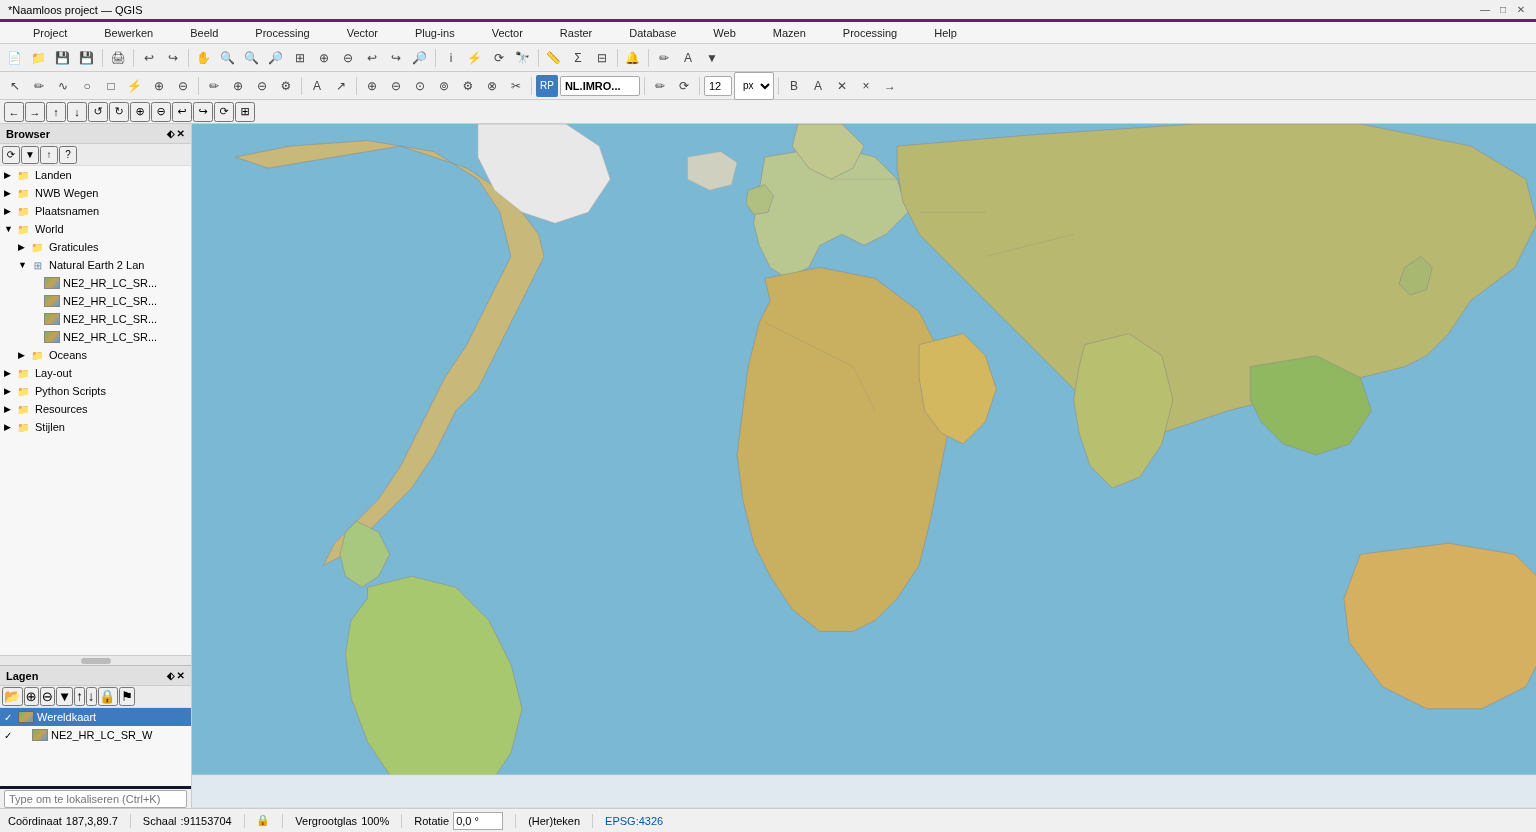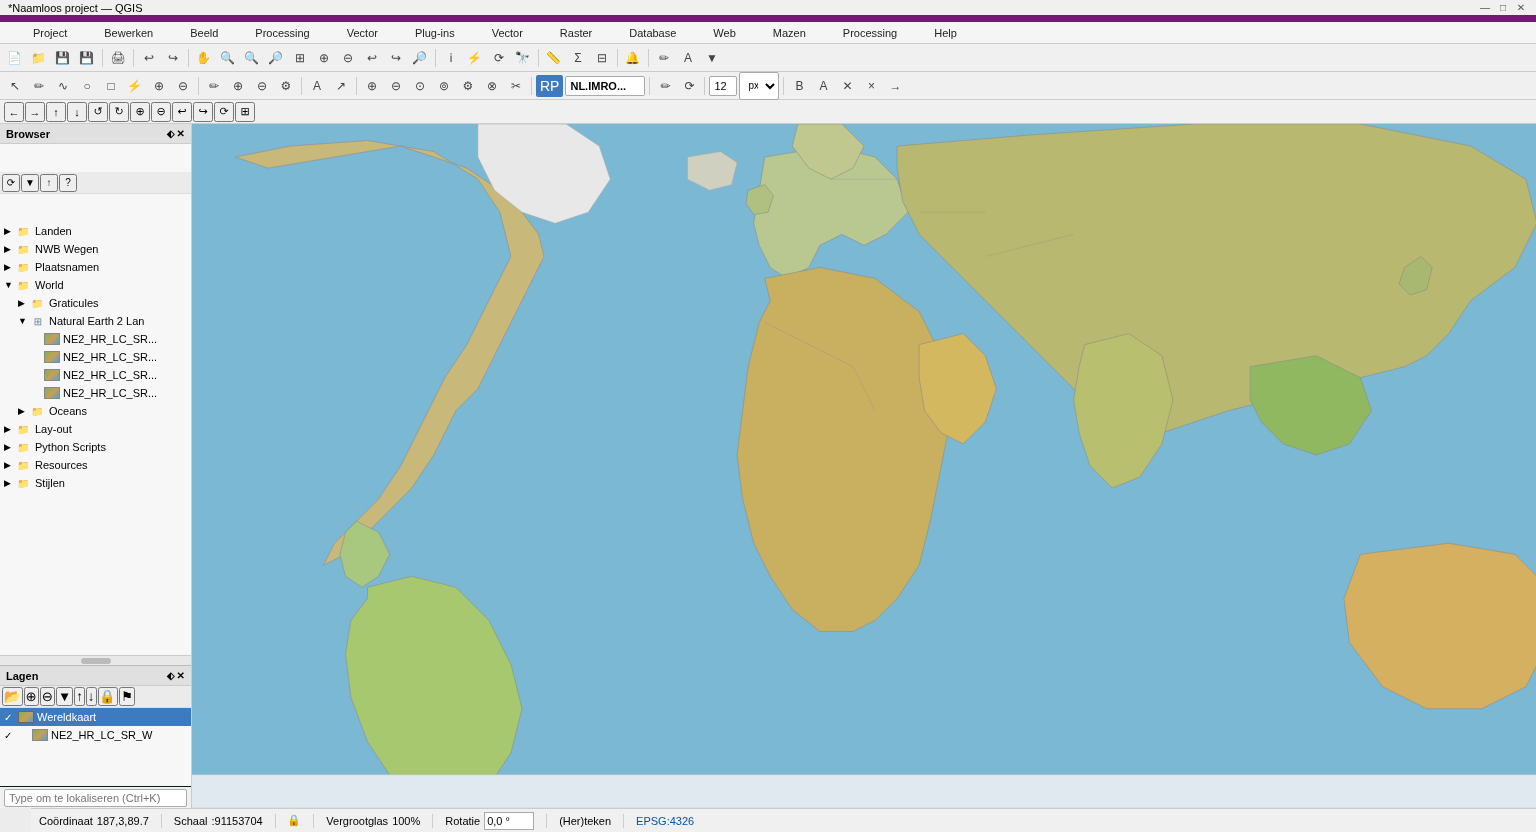--- a/index.html
+++ b/index.html
@@ -2,21 +2,21 @@
 <html><head>
   <meta charset="utf-8">
   <style>
     * { margin: 0; padding: 0; box-sizing: border-box; }
     body { width: 1536px; height: 832px; overflow: hidden; font-family: 'Segoe UI', Tahoma, sans-serif; font-size: 11px; background: #ececec; }
 
     
     #titlebar {
       height: 22px;
       background: #f0f0f0;
-      border-bottom: 7px solid #701a75;
+      border-bottom: 3px solid #701a75;
       display: flex;
       align-items: center;
       justify-content: space-between;
       padding: 0 8px;
     }
     #titlebar .win-controls { display: flex; gap: 4px; }
     #titlebar .win-controls span { width: 14px; height: 14px; display: inline-flex; align-items: center; justify-content: center; font-size: 10px; cursor: pointer; color: #555; }
 
     
     #menubar {
@@ -90,21 +90,20 @@
       border-right: 1px solid #ccc;
     }
 
     
     #browser-panel {
       flex: 1;
       border-bottom: 1px solid #bbb;
       display: flex;
       flex-direction: column;
       overflow: hidden;
-      gap: 28px;
     }
     .panel-header {
       height: 20px;
       background: #e0e0e0;
       border-bottom: 1px solid #ccc;
       display: flex;
       align-items: center;
       padding: 0 6px;
       font-weight: bold;
       font-size: 11px;
@@ -174,21 +173,21 @@
       cursor: pointer;
     }
     .layer-item.selected { background: #3d7abf; color: #fff; }
     .layer-item .check { width: 14px; font-size: 10px; }
     .layer-item .layer-icon { width: 16px; height: 14px; margin-right: 3px; }
 
     
     #localize-bar {
       height: 22px;
       background: #f0f0f0;
-      border-top: 1px solid #0f172a;
+      border-top: 3px solid #0f172a;
       display: flex;
       align-items: center;
       padding: 0 4px;
     }
     #localize-bar input {
       flex: 1;
       height: 18px;
       font-size: 11px;
       border: 1px solid #aaa;
       background: #fff;
@@ -213,21 +212,20 @@
     
     #statusbar {
       height: 24px;
       background: #f0f0f0;
       border-top: 1px solid #ccc;
       display: flex;
       align-items: center;
       padding: 0 8px;
       gap: 12px;
       font-size: 11px;
-      margin-left: 31px;
     }
     #statusbar .status-item { display: flex; align-items: center; gap: 4px; }
     #statusbar .status-sep { width: 1px; height: 14px; background: #ccc; }
 
     
     .raster-icon { background: linear-gradient(135deg, #8cb87a 0%, #d4b860 50%, #5a9fd4 100%); border: 1px solid #888; }
     .folder-icon { color: #e8c040; }
   </style>
 </head>
 <body>
@@ -314,21 +312,21 @@
   <button class="tb-btn">↗</button>
   <div class="tb-sep"></div>
   <button class="tb-btn">⊕</button>
   <button class="tb-btn">⊖</button>
   <button class="tb-btn">⊙</button>
   <button class="tb-btn">⊚</button>
   <button class="tb-btn">⚙</button>
   <button class="tb-btn">⊗</button>
   <button class="tb-btn">✂</button>
   <div class="tb-sep"></div>
-  <button class="tb-btn" style="background:#3d7abf;color:#fff;font-size:14px;padding:0 3px;width:auto;">RP</button>
+  <button class="tb-btn" style="background:#3d7abf;color:#fff;font-size:10px;padding:0 3px;width:auto;">RP</button>
   <input class="tb-input" value="NL.IMRO..." style="width: 80px; font-weight: bold;">
   <div class="tb-sep"></div>
   <button class="tb-btn">✏</button>
   <button class="tb-btn">⟳</button>
   <div class="tb-sep"></div>
   <input class="tb-input" value="12" style="width: 28px;">
   <select class="tb-input" style="width:40px;height:28px;font-size:10px;">
     <option>px</option>
     <option>pt</option>
   </select>

